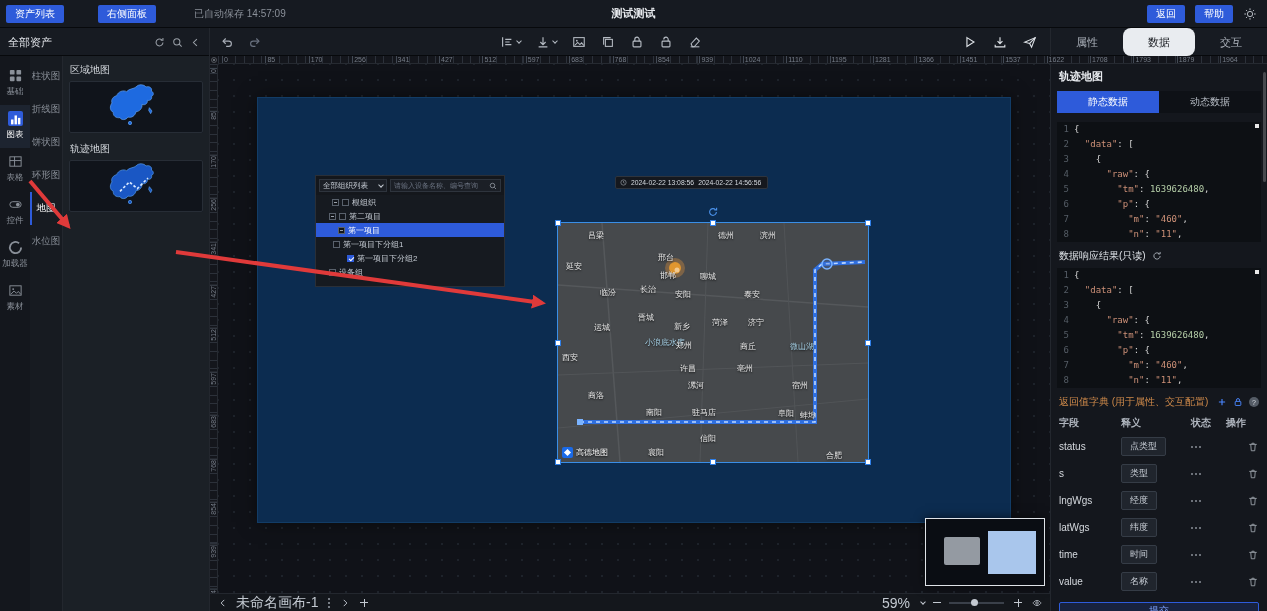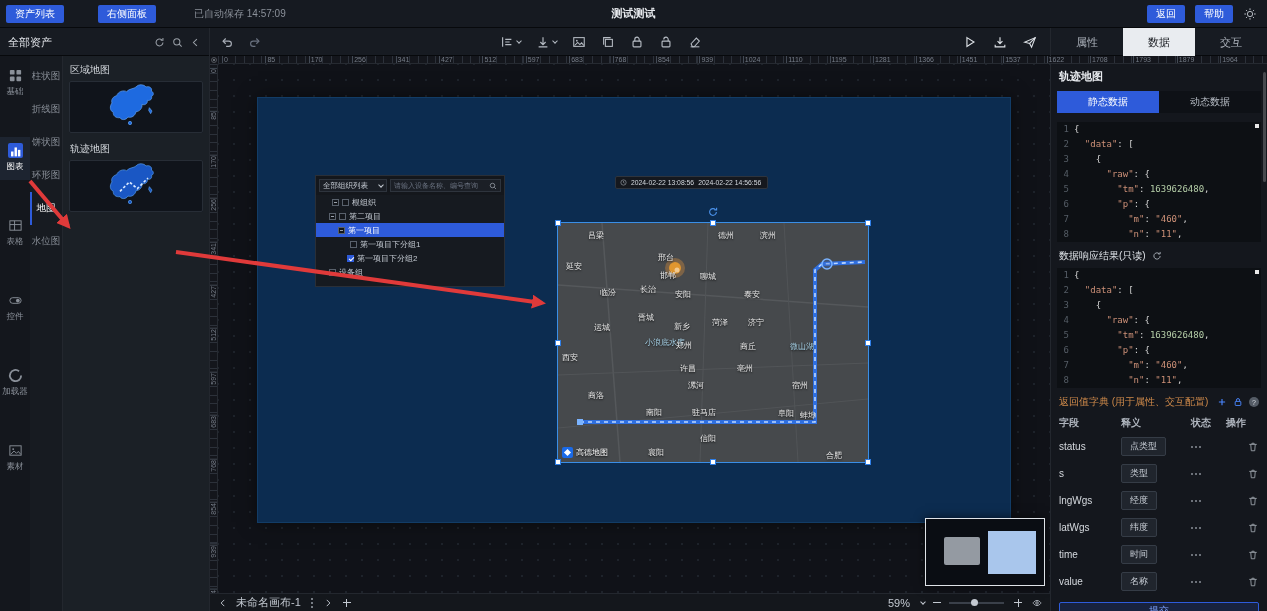--- a/index.html
+++ b/index.html
@@ -20,24 +20,24 @@
   
   .toolbar { position:absolute; left:0; top:28px; width:1267px; height:28px; background:#171b22; border-bottom:1px solid #07090c; z-index:35; }
   .assets-head { position:absolute; left:0; top:0; width:210px; height:28px; display:flex; align-items:center; padding:0 8px; color:#e2e5ea; font-size:11px; border-right:1px solid #23272e; }
   .ah-icons { margin-left:auto; display:flex; gap:7px; color:#9aa0a8; align-items:center; }
   .ah-icons svg { width:11px; height:11px; }
   .undoredo { position:absolute; left:220px; top:0; height:28px; display:flex; align-items:center; gap:14px; color:#aab0b9; }
   .tb-tools { position:absolute; left:500px; top:0; height:28px; display:flex; align-items:center; gap:15px; color:#b6bcc4; }
   .tb-run { position:absolute; left:963px; top:0; height:28px; display:flex; align-items:center; gap:16px; color:#dfe3e8; }
   .rp-tabs { position:absolute; right:0; top:0; width:217px; height:28px; display:flex; border-left:1px solid #23272e; }
   .rp-tab { flex:1; display:flex; align-items:center; justify-content:center; font-size:11px; color:#aeb4bd; cursor:pointer; }
-  .rp-tab.active { background:#e9ecf0; color:#15181d; }
-
-  
-  .rail { position:absolute; left:0; top:56px; width:30px; height:555px; background:#14171d; z-index:30; display:flex; flex-direction:column; padding-top:6px;gap:32px; }
+  .rp-tab.active { background:#e9ecf0; color:#15181d;border-radius:8px; }
+
+  
+  .rail { position:absolute; left:0; top:56px; width:30px; height:555px; background:#14171d; z-index:30; display:flex; flex-direction:column; padding-top:6px; }
   .rail-item { width:30px; padding:6px 0 7px; display:flex; flex-direction:column; align-items:center; gap:3px; color:#8a9099; font-size:8.5px; cursor:pointer; }
   .rail-item .ri { width:15px; height:15px; display:flex; }
   .rail-item .ri svg { width:15px; height:15px; }
   .rail-item.active { color:#fff; background:#1d2430; }
   .rail-item.active .ri { background:#2e5bda; border-radius:2px; color:#fff; padding:1px; }
 
   
   .catcol { position:absolute; left:30px; top:56px; width:33px; height:555px; background:#171b21; border-right:1px solid #23272e; z-index:30; padding-top:4px; }
   .cat-item { height:33px; display:flex; align-items:center; justify-content:center; font-size:9.5px; color:#8a9099; cursor:pointer; }
   .cat-item.active { color:#ffffff; box-shadow:inset 2px 0 0 #2e5bda; }
@@ -97,21 +97,21 @@
   .amap-logo { width:11px; height:11px; background:#1a6ae8; border-radius:2px; position:relative; }
   .amap-logo::after { content:""; position:absolute; left:3px; top:3px; width:5px; height:5px; background:#fff; transform:rotate(45deg); }
   .amap-text { font-size:8px; color:#fff; text-shadow:0 1px 2px #000; }
 
   
   .minimap { position:absolute; left:715px; top:462px; width:120px; height:68px; background:#0a0d13; border:1px solid #dfe3e8; z-index:15; box-shadow:0 0 10px rgba(0,0,0,.6); }
   .mm-gray { position:absolute; left:18px; top:18px; width:36px; height:28px; background:#949aa2; border-radius:2px; }
   .mm-blue { position:absolute; left:62px; top:12px; width:48px; height:43px; background:#a9c6ec; }
 
   
-  .bbar { position:absolute; left:0; bottom:0; width:840px; height:18px; background:#14171c; border-top:1px solid #23272e; display:flex; align-items:center; padding:0 8px; gap:8px; z-index:10; font-size:11px; color:#c3c9d1; }
+  .bbar { position:absolute; left:0; bottom:0; width:840px; height:18px; background:#14171c; border-top:1px solid #23272e; display:flex; align-items:center; padding:0 8px; gap:8px; z-index:10; font-size:14px; color:#c3c9d1; }
   .bbar .ico svg { width:10px; height:10px; }
   .vdots { width:2px; height:2px; background:#9aa0a8; border-radius:50%; box-shadow:0 -4px 0 #9aa0a8, 0 4px 0 #9aa0a8; margin:0 2px; }
   .plusbox { width:12px; height:12px; position:relative; }
   .plusbox::before, .plusbox::after { content:""; position:absolute; background:#c3c9d1; }
   .plusbox::before { left:5.5px; top:2px; width:1px; height:8px; }
   .plusbox::after { left:2px; top:5.5px; width:8px; height:1px; }
   .bbar-right { margin-left:auto; display:flex; align-items:center; gap:8px; }
   .slider { width:55px; height:2px; background:#3a404a; position:relative; }
   .slider .thumb { position:absolute; left:40%; top:-2.5px; width:7px; height:7px; border-radius:50%; background:#c3c9d1; }
   .minus { width:8px; height:1px; background:#c3c9d1; }
@@ -442,21 +442,21 @@
           </div>
           <div class="trow" style="padding-left: 13px;">
             <span class="exp"></span>
             <span class="cb"></span>
             <span>第二项目</span>
           </div>
           <div class="trow selected" style="padding-left: 22px;">
             <span class="exp"></span>
             <span>第一项目</span>
           </div>
-          <div class="trow" style="padding-left: 34px;">
+          <div class="trow" style="padding-left: 17px;">
             <span class="cb"></span>
             <span>第一项目下分组1</span>
           </div>
           <div class="trow" style="padding-left: 31px;">
             <span class="cb checked"></span>
             <span>第一项目下分组2</span>
           </div>
           <div class="trow" style="padding-left: 13px;">
             <span class="cb"></span>
             <span>设备组</span>

